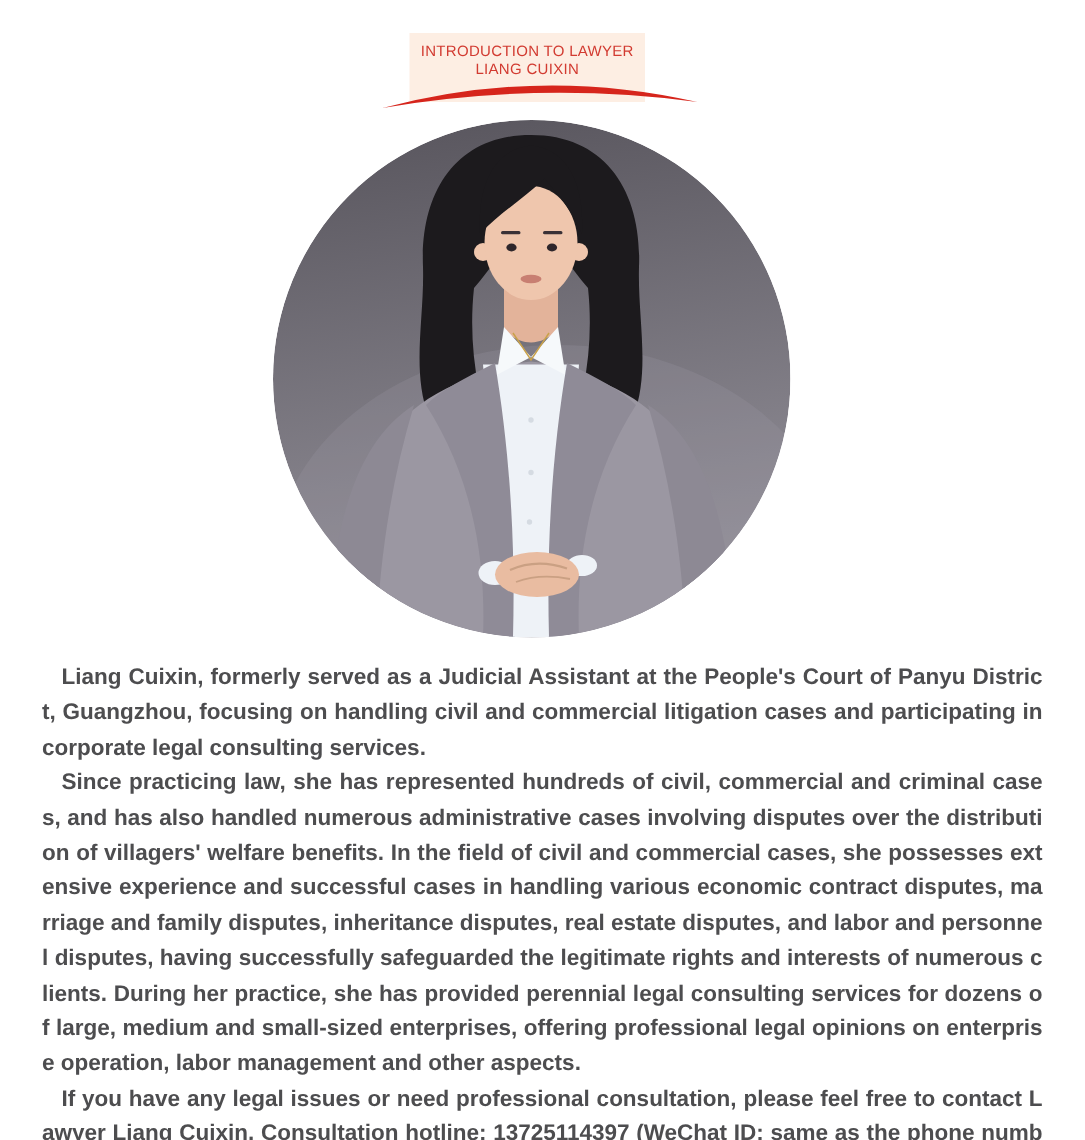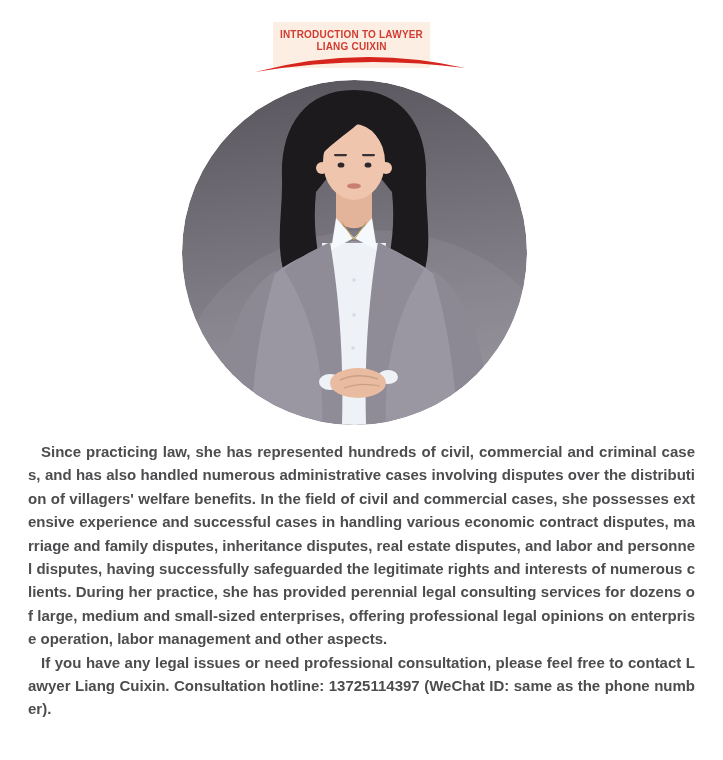--- a/index.html
+++ b/index.html
@@ -20,21 +20,21 @@
     left: 273px; top: 22px;
     width: 157px; height: 46px;
     background: #fdeee3;
     display: flex; align-items: center; justify-content: center;
     padding: 0 6px 8px 6px;
     text-align: center;
   }
   .banner-title {
     color: #d23b31;
     font-size: 10px;
-    font-weight: bold;
+    font-weight: normal;
     letter-spacing: 0.2px;
     line-height: 12px;
   }
   .banner-arc {
     position: absolute;
     left: 254px; top: 51px;
     width: 212px; height: 26px;
   }
 
   
@@ -131,17 +131,18 @@
         <ellipse cx="148" cy="302" rx="11" ry="8" fill="#eef2f7"></ellipse>
         <ellipse cx="206" cy="297" rx="10" ry="7" fill="#eef2f7"></ellipse>
         <ellipse cx="176" cy="303" rx="28" ry="15" fill="#e9bca1"></ellipse>
         <path d="M158 300 Q176 292 196 299" fill="none" stroke="#caa083" stroke-width="1.4"></path>
         <path d="M162 308 Q178 302 198 306" fill="none" stroke="#caa083" stroke-width="1.2"></path>
       </g>
     </svg>
   </div>
 
   <div class="bio">
+    <p>Liang Cuixin, formerly served as a Judicial Assistant at the People's Court of Panyu District, Guangzhou, focusing on handling civil and commercial litigation cases and participating in corporate legal consulting services.</p>
     <p>Since practicing law, she has represented hundreds of civil, commercial and criminal cases, and has also handled numerous administrative cases involving disputes over the distribution of villagers' welfare benefits. In the field of civil and commercial cases, she possesses extensive experience and successful cases in handling various economic contract disputes, marriage and family disputes, inheritance disputes, real estate disputes, and labor and personnel disputes, having successfully safeguarded the legitimate rights and interests of numerous clients. During her practice, she has provided perennial legal consulting services for dozens of large, medium and small-sized enterprises, offering professional legal opinions on enterprise operation, labor management and other aspects.</p>
     <p>If you have any legal issues or need professional consultation, please feel free to contact Lawyer Liang Cuixin. Consultation hotline: 13725114397 (WeChat ID: same as the phone number).</p>
   </div>
 
 </div>
 
 </body></html>

